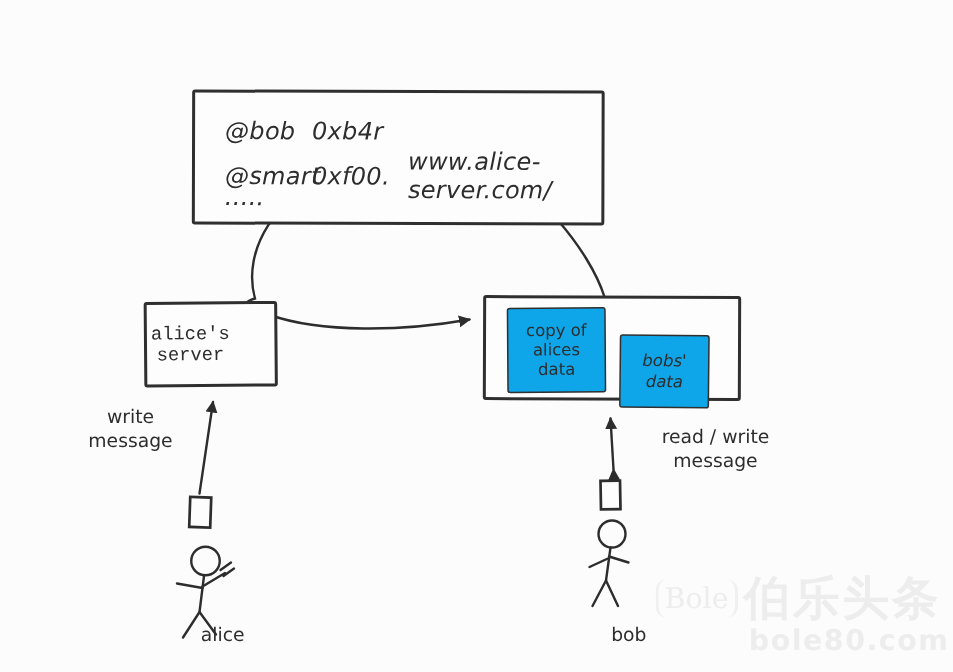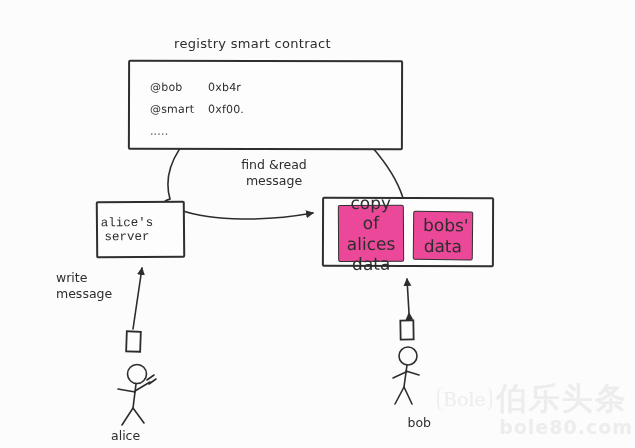--- a/index.html
+++ b/index.html
@@ -23,74 +23,76 @@
     position: absolute;
     border: 2px solid #2f2f2f;
     border-radius: 2px;
     background: #fdfdfd;
     box-sizing: border-box;
   }
   .label {
     position: absolute;
     color: #2d2d2d;
     line-height: 1.25;
+    text-align: center;
   }
   .title {
     left: 160px; top: 36px; width: 185px;
     text-align: center;
     font-size: 13px;
     letter-spacing: 0.3px;
   }
   .registry-box {
     left: 128px; top: 60px; width: 275px; height: 90px;
     padding: 14px 0 0 20px;
     transform: rotate(0.15deg);
   }
   .reg-row {
     display: grid;
     grid-template-columns: 50px 56px auto;
     column-gap: 8px;
-    font-size: 11px;
+    font-size: 16px;
     height: 22px;
     align-items: center;
     letter-spacing: 0.2px;
+    font-style: italic;
   }
   .server-box {
     left: 96px; top: 201px; width: 89px; height: 57px;
     display: flex; align-items: center; justify-content: flex-start;
     text-align: center;
     font-size: 12.5px;
     transform: rotate(-0.5deg);
     font-family: Liberation Mono, monospace;
   }
   .server-box span { display: inline-block; width: 58px; }
   .host-box {
     left: 322px; top: 197px; width: 172px; height: 70px;
     transform: rotate(0.2deg);
   }
   .inner-box {
     border: 1.8px solid #2f2f2f;
     border-radius: 2px;
     position: absolute;
     display: flex; align-items: center; justify-content: center;
     text-align: center;
-    font-size: 17px;
+    font-size: 11px;
     line-height: 1.2;
     box-sizing: border-box;
-    background: #ec4899;
+    background: #0ea5e9;
   }
   .copy-box { left: 14px; top: 6px; width: 66px; height: 57px; transform: rotate(-0.6deg); }
   .copy-box span { display: inline-block; width: 52px; }
-  .bdata-box { left: 89px; top: 12px; width: 60px; height: 49px; transform: rotate(0.4deg); }
+  .bdata-box { left: 89px; top: 24px; width: 60px; height: 49px; transform: rotate(0.4deg); font-style: italic; }
   .bdata-box span { display: inline-block; width: 40px; }
   .host-label { left: 461px; top: 161px; width: 135px; font-size: 12px; text-align: center; }
   .find-read-label { left: 231px; top: 157px; width: 86px; text-align: center; font-size: 12.5px; }
   .write-label { left: 56px; top: 270px; width: 62px; font-size: 12.5px; }
   .read-write-label { left: 428px; top: 283px; width: 98px; font-size: 12.5px; }
-  .alice-label { left: 111px; top: 428px; width: 52px; text-align: left; font-size: 12.5px; }
+  .alice-label { left: 111px; top: 415px; width: 52px; text-align: right; font-size: 12.5px; }
   .bob-label { left: 387px; top: 415px; width: 44px; text-align: right; font-size: 12.5px; }
 
   .watermark {
     position: absolute;
     right: 2px; bottom: 2px;
     width: 196px; height: 68px;
     color: #ededed;
     overflow: hidden;
     user-select: none;
   }
@@ -150,30 +152,30 @@
     </g>
 
     <g fill="none" stroke="#2d2d2d" stroke-width="1.6" stroke-linecap="round">
       <circle cx="408" cy="356" r="9"></circle>
       <path d="M 407 365 L 404 387"></path>
       <path d="M 406 372 L 393 378 M 406 371 L 419 375"></path>
       <path d="M 404 387 L 395 404 M 404 387 L 412 404"></path>
     </g>
   </svg>
 
-  <div class="label title">registry smart contract</div>
 
   <div class="box registry-box">
     <div class="reg-row">
       <span>@bob</span>
       <span>0xb4r</span>
     </div>
     <div class="reg-row">
       <span>@smart</span>
       <span>0xf00.</span>
+      <span>www.alice-server.com/</span>
     </div>
     <div class="reg-row">
       <span>.....</span>
       <span></span>
       <span></span>
     </div>
   </div>
 
   <div class="box server-box">
     <span>alice's server</span>
@@ -181,22 +183,22 @@
 
   <div class="box host-box">
     <div class="inner-box copy-box">
       <span>copy of alices data</span>
     </div>
     <div class="inner-box bdata-box">
       <span>bobs' data</span>
     </div>
   </div>
 
-  <div class="label find-read-label">find &amp;read message</div>
   <div class="label write-label">write message</div>
+  <div class="label read-write-label">read / write message</div>
 
   <div class="label alice-label">alice</div>
   <div class="label bob-label">bob</div>
 
   <div class="watermark">
     <div class="wm-row">
       <span class="wm-logo">Bole</span>
       <span class="wm-cn">伯乐头条</span>
     </div>
     <div class="wm-domain">bole80.com</div>

